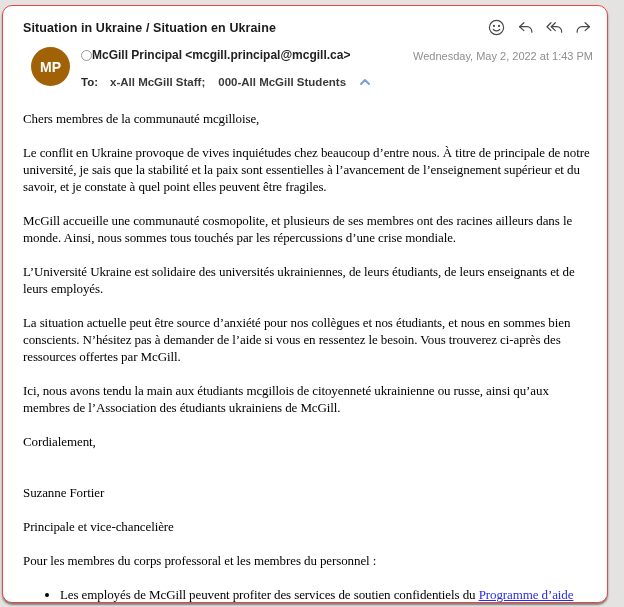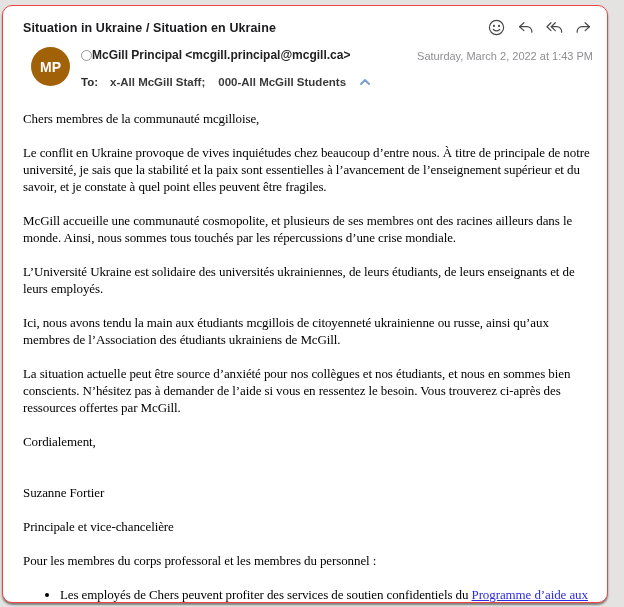--- a/index.html
+++ b/index.html
@@ -127,36 +127,36 @@
           <span class="to-label">To:</span>
           <span class="recipient">x-All McGill Staff;</span>
           <span class="recipient">000-All McGill Students</span>
           <button class="collapse-btn">
             <svg width="12" height="10" viewBox="0 0 12 10">
                 <path d="M2 7 L6 3 L10 7"></path>
               </svg>
           </button>
         </div>
       </div>
-      <div class="date">Saturday, March 2, 2022 at 1:43 PM</div>
+      <div class="date">Wednesday, May 2, 2022 at 1:43 PM</div>
     </div>
 
   </div>
 
   <div class="email-body">
     <p>Chers membres de la communauté mcgilloise,</p>
     <p>Le conflit en Ukraine provoque de vives inquiétudes chez beaucoup d’entre nous. À titre de principale de notre université, je sais que la stabilité et la paix sont essentielles à l’avancement de l’enseignement supérieur et du savoir, et je constate à quel point elles peuvent être fragiles.</p>
     <p>McGill accueille une communauté cosmopolite, et plusieurs de ses membres ont des racines ailleurs dans le monde. Ainsi, nous sommes tous touchés par les répercussions d’une crise mondiale.</p>
     <p>L’Université Ukraine est solidaire des universités ukrainiennes, de leurs étudiants, de leurs enseignants et de leurs employés.</p>
+    <p>La situation actuelle peut être source d’anxiété pour nos collègues et nos étudiants, et nous en sommes bien conscients. N’hésitez pas à demander de l’aide si vous en ressentez le besoin. Vous trouverez ci-après des ressources offertes par McGill.</p>
     <p>Ici, nous avons tendu la main aux étudiants mcgillois de citoyenneté ukrainienne ou russe, ainsi qu’aux membres de l’Association des étudiants ukrainiens de McGill.</p>
-    <p>La situation actuelle peut être source d’anxiété pour nos collègues et nos étudiants, et nous en sommes bien conscients. N’hésitez pas à demander de l’aide si vous en ressentez le besoin. Vous trouverez ci-après des ressources offertes par McGill.</p>
 
     <p class="sig-closing">Cordialement,</p>
     <p class="sig-line">Suzanne Fortier</p>
     <p class="sig-line">Principale et vice-chancelière</p>
 
     <p class="footer-heading">Pour les membres du corps professoral et les membres du personnel :</p>
     <ul class="footer-list">
-      <li><span>Les employés de Chers peuvent profiter des services de soutien confidentiels du </span><a class="body-link">Programme d’aide aux employés et à la famille</a><span>.</span></li>
+      <li><span>Les employés de McGill peuvent profiter des services de soutien confidentiels du </span><a class="body-link">Programme d’aide aux employés et à la famille</a><span>.</span></li>
     </ul>
   </div>
 
 </div>
 
 </body></html>

